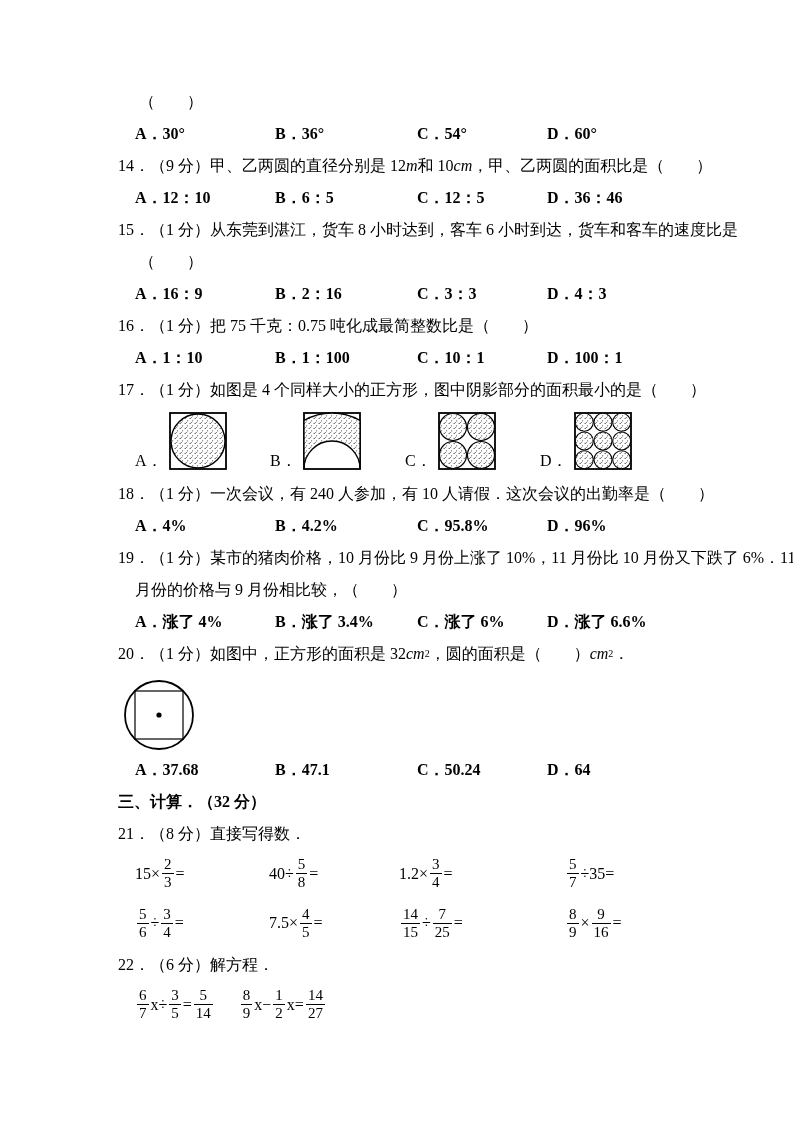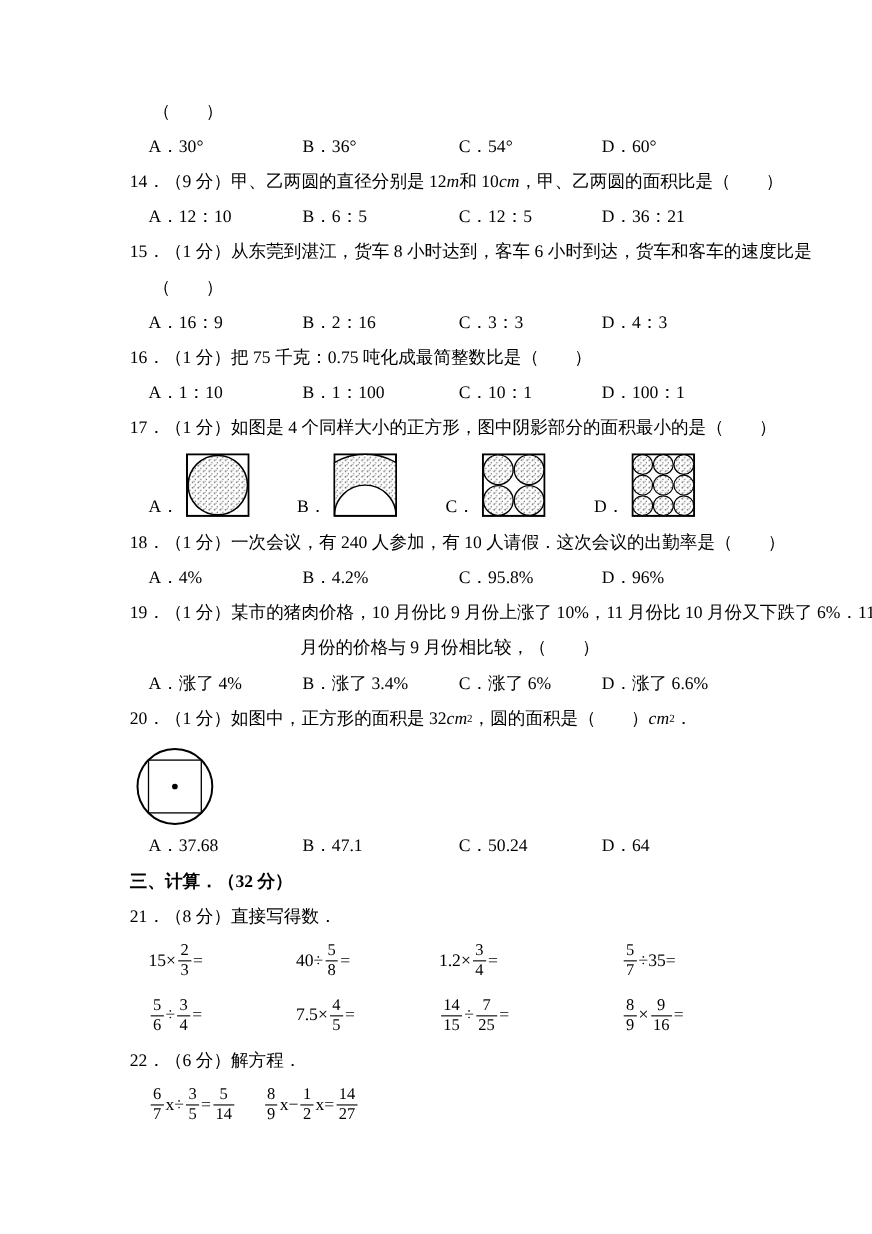--- a/index.html
+++ b/index.html
@@ -8,26 +8,26 @@
     width:793px;height:1122px;
     background:#fff;color:#000;
     font-family:"Liberation Serif","DejaVu Serif",serif;
     font-size:16px;
     box-sizing:border-box;
     padding:92px 110px 0 118px;
     overflow:hidden;
   }
   .line{line-height:20px;margin-bottom:12px;white-space:nowrap;}
   .paren{padding-left:21px;}
-  .cont{padding-left:17px;text-align:center;}
+  .cont{padding-left:17px;}
   .opts{
     display:grid;
     grid-template-columns:140px 142px 130px 1fr;
     padding-left:17px;
-    line-height:20px;margin-bottom:12px;white-space:nowrap;
+    line-height:20px;margin-bottom:12px;white-space:nowrap;font-weight:bold;
   }
   .sect{font-weight:bold;}
   .figrow{display:flex;align-items:flex-end;padding-left:17px;margin:4px 0 14px;}
   .figcell{display:flex;align-items:flex-end;width:135px;}
   .figcell .flabel{margin-right:6px;line-height:18px;}
   .q20fig{padding-left:4px;margin:2px 0 8px;}
   .mathrow{
     display:grid;
     grid-template-columns:108px 104px 140px 1fr;
     padding-left:17px;
@@ -75,21 +75,21 @@
         <span>14．（9 分）甲、乙两圆的直径分别是 12</span>
         <i>m</i>
         <span> 和 10</span>
         <i>cm</i>
         <span>，甲、乙两圆的面积比是（　　）</span>
       </div>
     <div class="opts">
       <span>A．12：10</span>
       <span>B．6：5</span>
       <span>C．12：5</span>
-      <span>D．36：21</span>
+      <span>D．36：46</span>
     </div>
   </div>
 
   <div>
     <div class="line">15．（1 分）从东莞到湛江，货车 8 小时达到，客车 6 小时到达，货车和客车的速度比是</div>
     <div class="line paren">（　　）</div>
     <div class="opts">
       <span>A．16：9</span>
       <span>B．2：16</span>
       <span>C．3：3</span>

